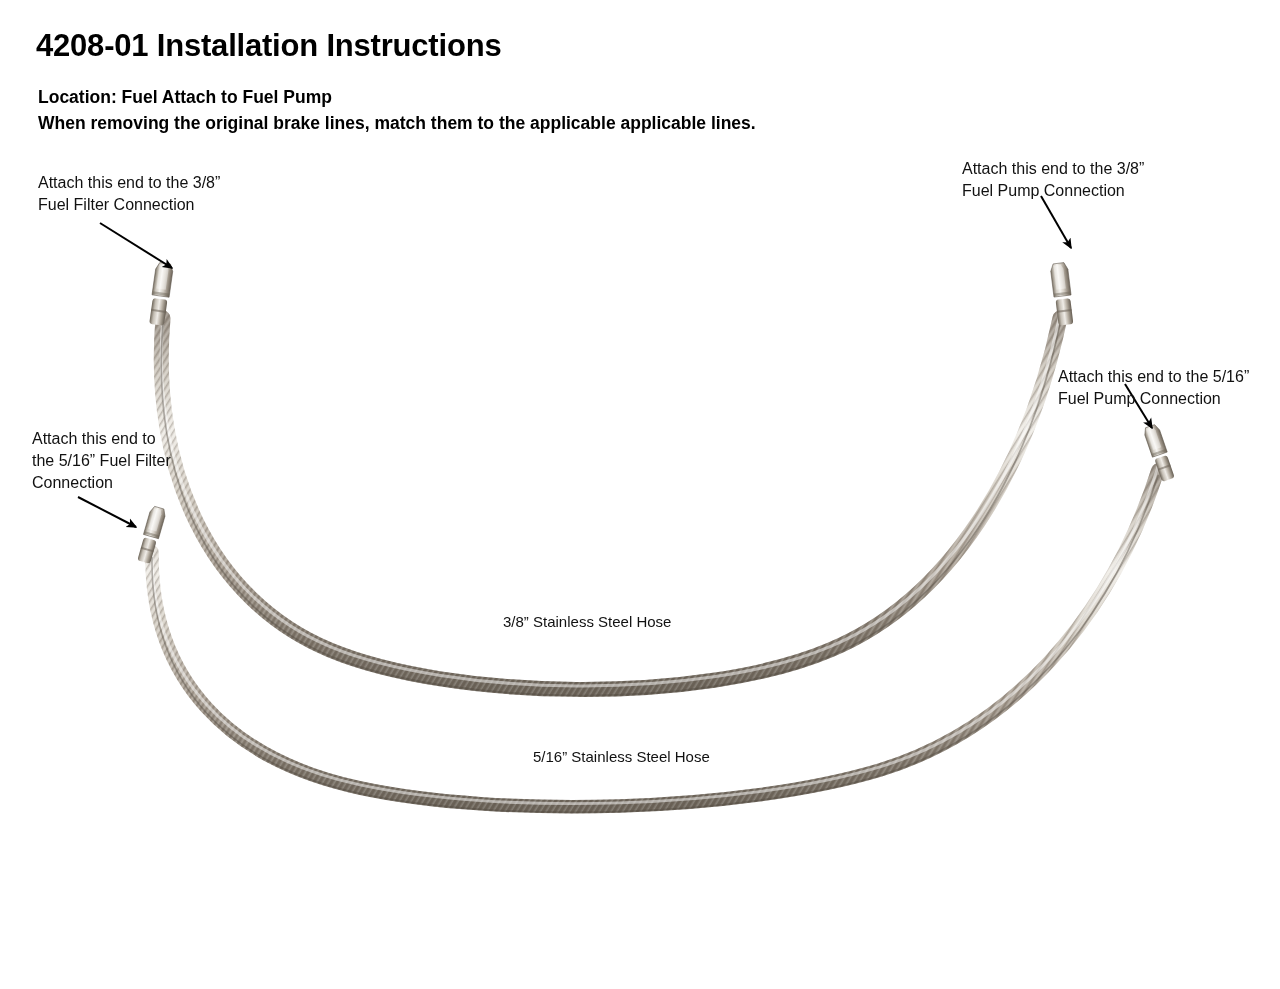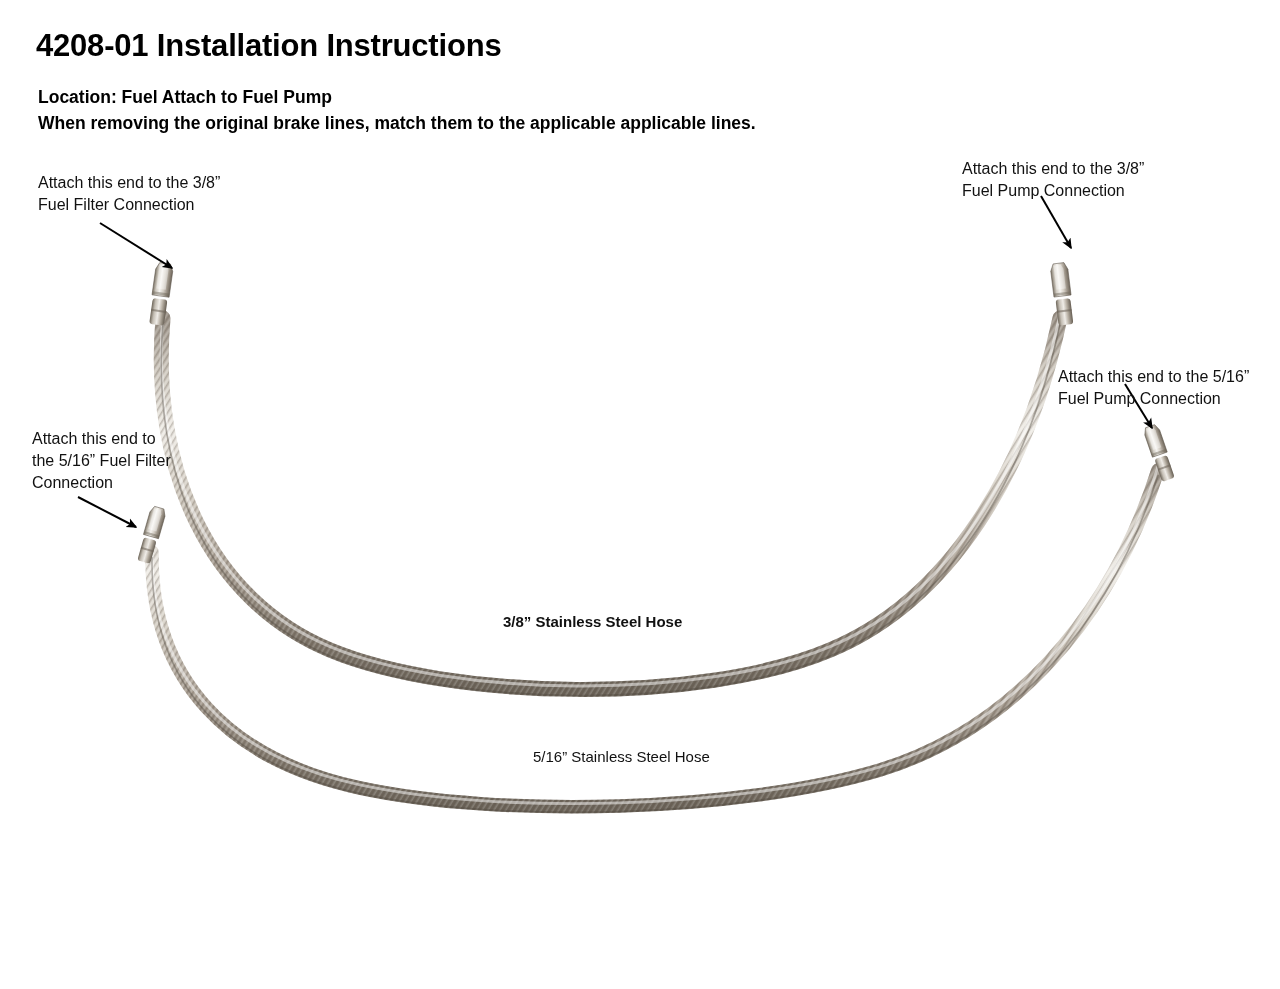--- a/index.html
+++ b/index.html
@@ -54,21 +54,21 @@
   .callout-mr { left: 1058px; top: 350px; margin-top: 16px; }
   .callout-ml { left: 32px;   top: 428px; }
 
   
   .hose-label {
     position: absolute;
     font-size: 15px;
     white-space: nowrap;
     color: #111111;
   }
-  .hose-label-38  { left: 503px; top: 613px; font-weight: bold; }
+  .hose-label-38  { left: 503px; top: 613px; }
   .hose-label-516 { left: 533px; top: 748px; }
 
   
   .footer-note {
     position: absolute;
     left: 62px;
     font-size: 15.5px;
     font-weight: bold;
     white-space: nowrap;
   }

